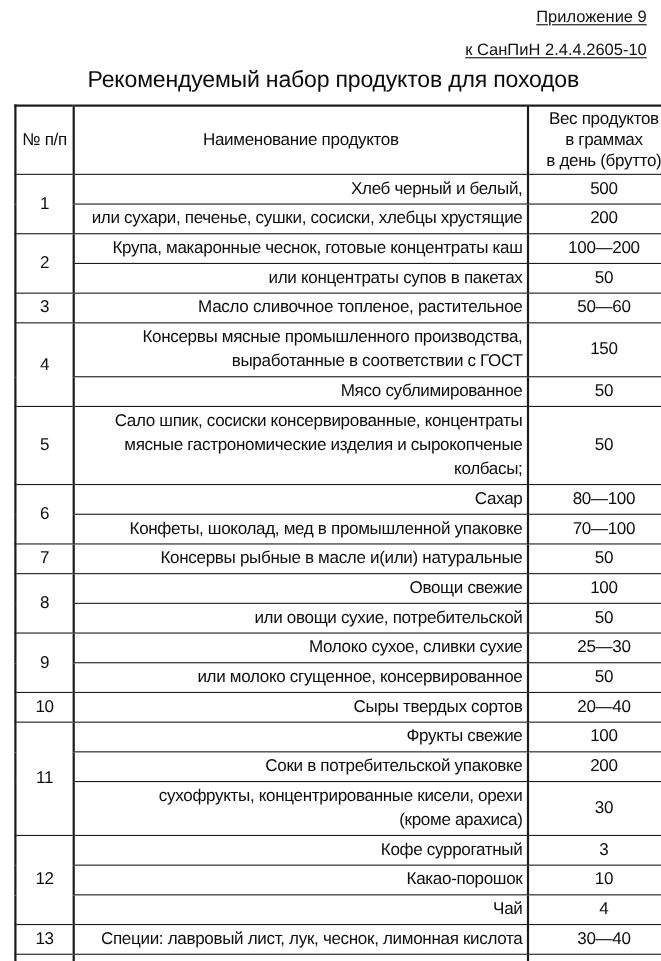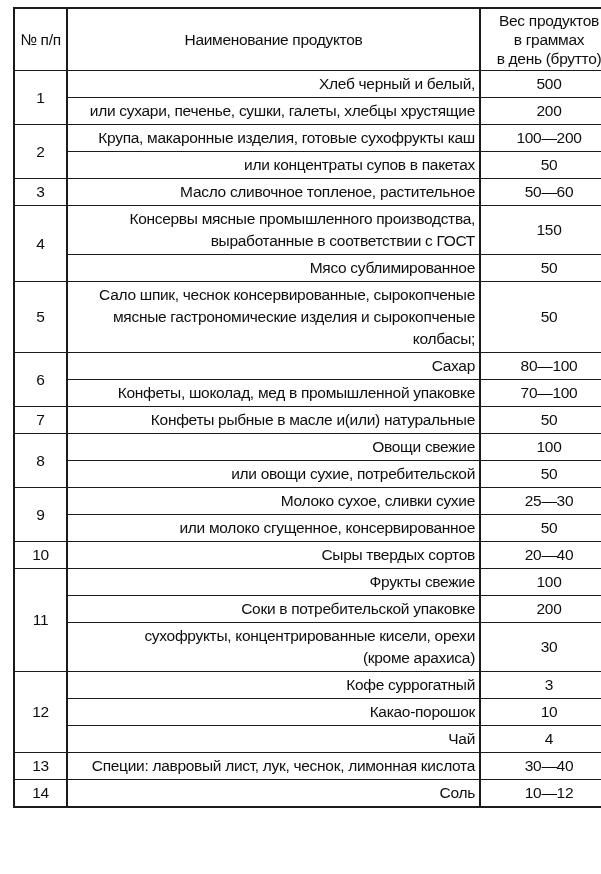--- a/index.html
+++ b/index.html
@@ -86,46 +86,49 @@
     text-align: center;
     padding: 2px 3px;
     line-height: 22px;
   }
 </style>
 </head>
 <body>
 
 <div class="page">
   <div class="appendix">
+    <div class="appendix-line">Приложение 9</div>
+    <div class="appendix-line">к СанПиН 2.4.4.2605-10</div>
   </div>
 
+  <div class="title">Рекомендуемый набор продуктов для походов</div>
 
   <table class="products">
     <thead>
       <tr>
         <th class="col-num">№ п/п</th>
         <th class="col-name">Наименование продуктов</th>
         <th class="col-weight">Вес продуктов
 в граммах
 в день (брутто)</th>
       </tr>
     </thead>
     <tbody>
         <tr>
           <td class="cell-num" rowspan="2">1</td>
           <td class="cell-name">Хлеб черный и белый,</td>
           <td class="cell-weight">500</td>
         </tr>
         <tr>
-          <td class="cell-name">или сухари, печенье, сушки, галеты, хлебцы хрустящие</td>
+          <td class="cell-name">или сухари, печенье, сушки, сосиски, хлебцы хрустящие</td>
           <td class="cell-weight">200</td>
         </tr>
         <tr>
           <td class="cell-num" rowspan="2">2</td>
-          <td class="cell-name">Крупа, макаронные изделия, готовые сухофрукты каш</td>
+          <td class="cell-name">Крупа, макаронные чеснок, готовые концентраты каш</td>
           <td class="cell-weight">100—200</td>
         </tr>
         <tr>
           <td class="cell-name">или концентраты супов в пакетах</td>
           <td class="cell-weight">50</td>
         </tr>
         <tr>
           <td class="cell-num" rowspan="1">3</td>
           <td class="cell-name">Масло сливочное топленое, растительное</td>
           <td class="cell-weight">50—60</td>
@@ -135,37 +138,37 @@
           <td class="cell-name">Консервы мясные промышленного производства,
 выработанные в соответствии с ГОСТ</td>
           <td class="cell-weight">150</td>
         </tr>
         <tr>
           <td class="cell-name">Мясо сублимированное</td>
           <td class="cell-weight">50</td>
         </tr>
         <tr>
           <td class="cell-num" rowspan="1">5</td>
-          <td class="cell-name">Сало шпик, чеснок консервированные, сырокопченые
+          <td class="cell-name">Сало шпик, сосиски консервированные, концентраты
 мясные гастрономические изделия и сырокопченые
 колбасы;</td>
           <td class="cell-weight">50</td>
         </tr>
         <tr>
           <td class="cell-num" rowspan="2">6</td>
           <td class="cell-name">Сахар</td>
           <td class="cell-weight">80—100</td>
         </tr>
         <tr>
           <td class="cell-name">Конфеты, шоколад, мед в промышленной упаковке</td>
           <td class="cell-weight">70—100</td>
         </tr>
         <tr>
           <td class="cell-num" rowspan="1">7</td>
-          <td class="cell-name">Конфеты рыбные в масле и(или) натуральные</td>
+          <td class="cell-name">Консервы рыбные в масле и(или) натуральные</td>
           <td class="cell-weight">50</td>
         </tr>
         <tr>
           <td class="cell-num" rowspan="2">8</td>
           <td class="cell-name">Овощи свежие</td>
           <td class="cell-weight">100</td>
         </tr>
         <tr>
           <td class="cell-name">или овощи сухие, потребительской</td>
           <td class="cell-weight">50</td>

